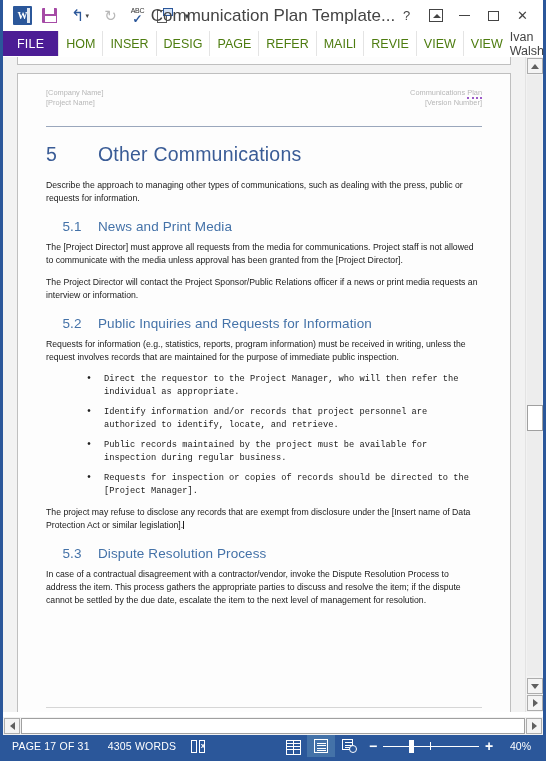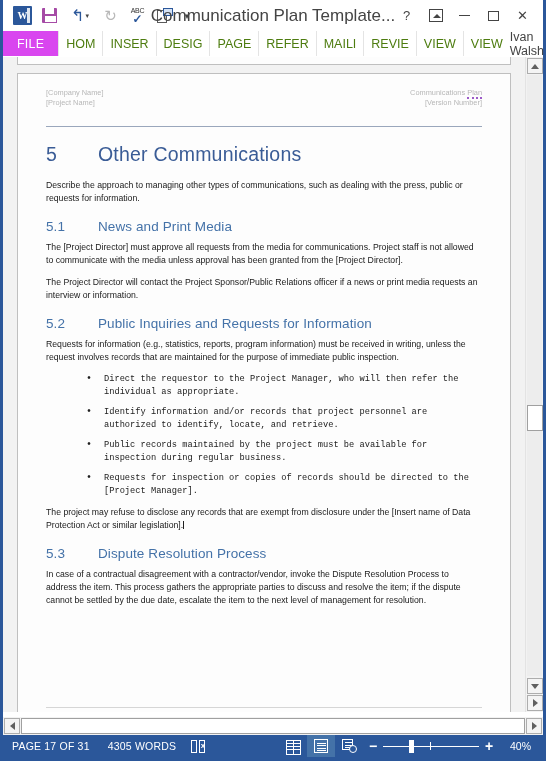--- a/index.html
+++ b/index.html
@@ -114,21 +114,21 @@
 
   
   .tabbar {
     height: 26px;
     background: #ffffff;
     display: flex; align-items: stretch;
     border-bottom: 1px solid #ffffff;
     position: relative;
   }
   .tab-file {
-    background: #d946ef; color: #fff;
+    background: #4c1d95; color: #fff;
     font-size: 12.5px;
     padding: 4px 14px;
     display: flex; align-items: center;
     letter-spacing: .2px;
   }
   .tab {
     font-size: 12.5px; color: #4d7c0f;
     padding: 0 7px;
     display: flex; align-items: center;
     border-left: 1px solid #E4E4E4;
@@ -191,21 +191,21 @@
   }
   .h1 .num { width: 52px; }
   .h2 {
     color: #4472A8;
     font-size: 13.5px;
     font-weight: normal;
     letter-spacing: .1px;
     margin: 14px 0 7px 0;
     display: flex;
   }
-  .h2 .num { width: 52px; }
+  .h2 .num { width: 52px; text-align: center; }
   p.body {
     font-size: 8.7px;
     line-height: 13px;
     color: #202020;
     margin-bottom: 9px;
     text-align: left;
   }
   ul.bullets { list-style: none; margin: 0 0 8px 0; padding: 0; font-family: Liberation Mono, monospace; }
   ul.bullets li {
     position: relative;

